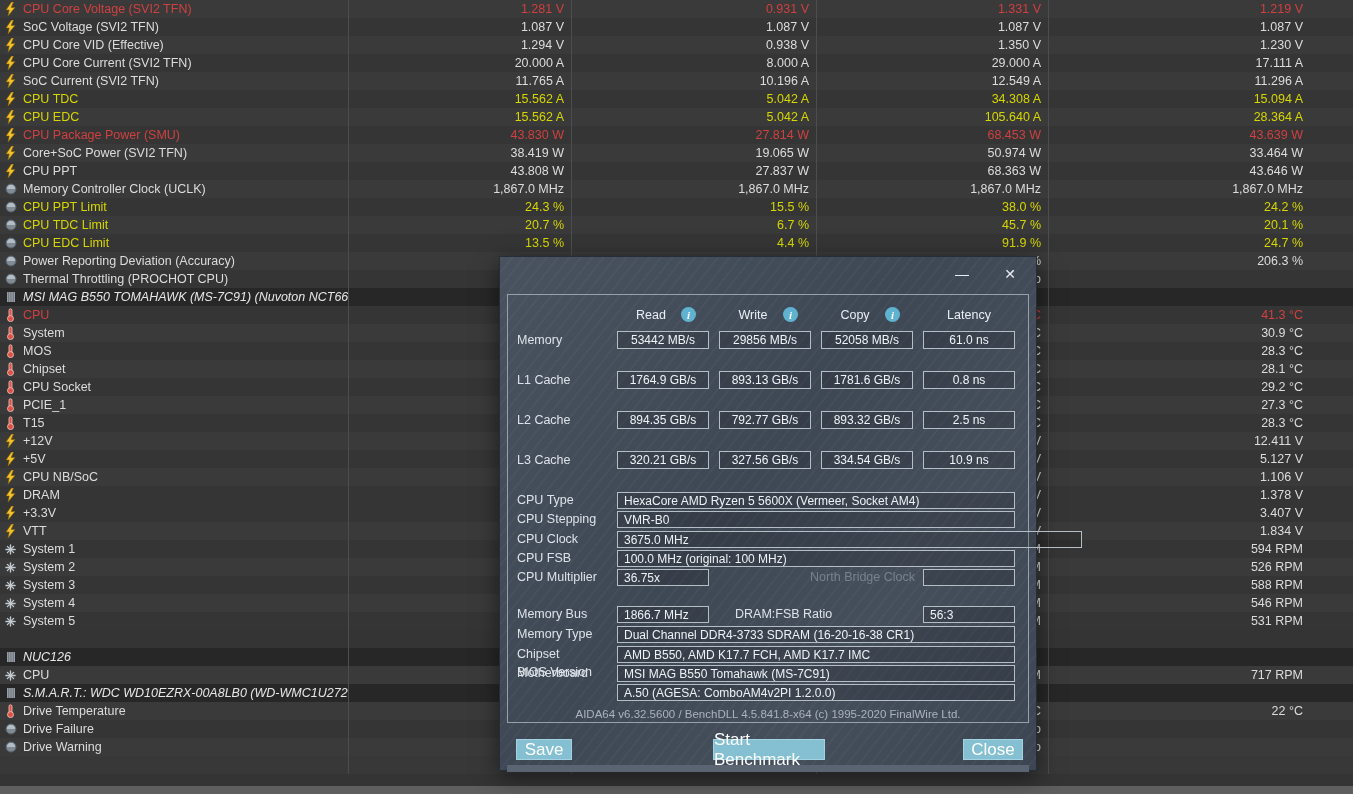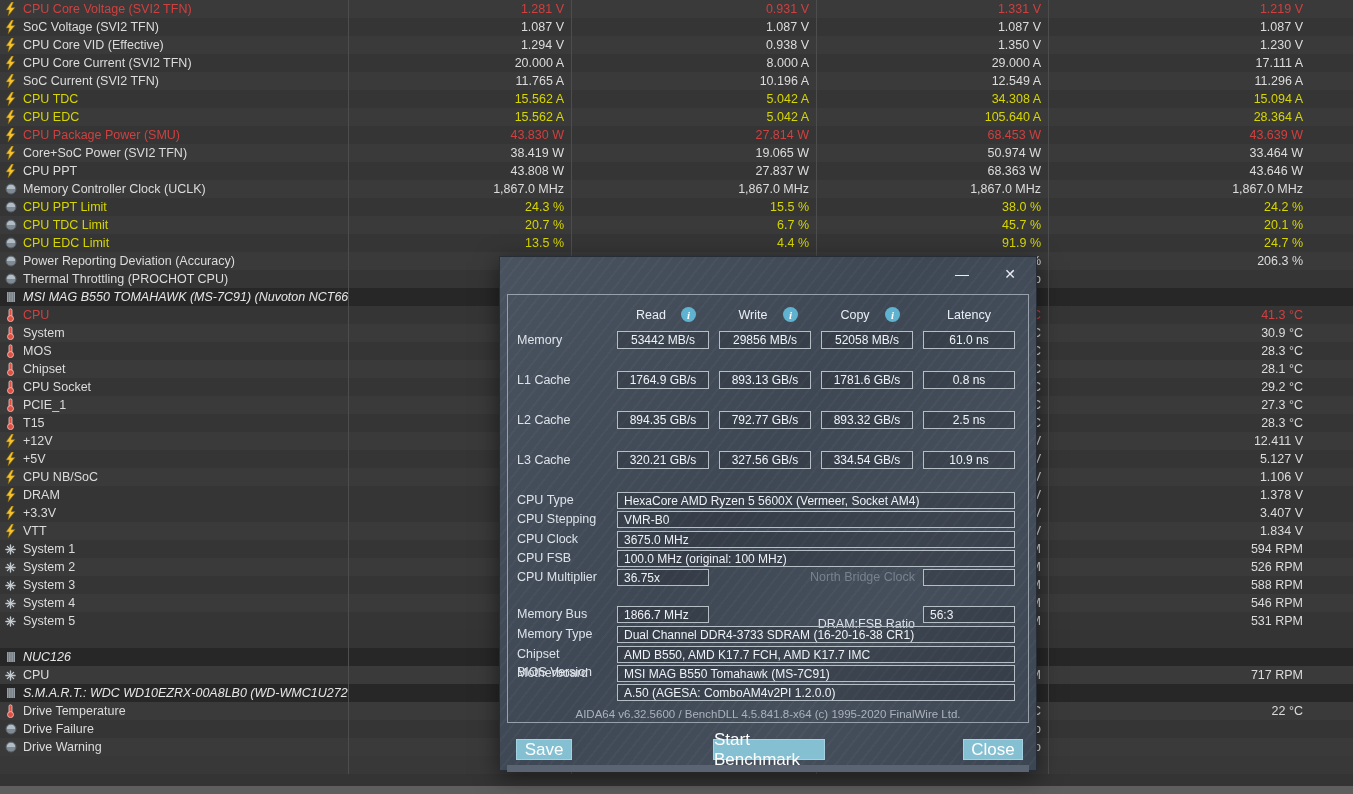--- a/index.html
+++ b/index.html
@@ -617,30 +617,30 @@
         <div class="vbox" style="left: 219px; top: 194px; width: 92px;">327.56 GB/s</div>
         <div class="vbox" style="left: 321px; top: 194px; width: 92px;">334.54 GB/s</div>
         <div class="vbox" style="left: 423px; top: 194px; width: 92px;">10.9 ns</div>
       </div>
     <div id="info-area">
         <span class="dlabel" style="left: 17px; top: 236px;">CPU Type</span>
         <div class="fbox" style="left: 117px; top: 235px; width: 398px;">HexaCore AMD Ryzen 5 5600X  (Vermeer, Socket AM4)</div>
         <span class="dlabel" style="left: 17px; top: 255px;">CPU Stepping</span>
         <div class="fbox" style="left: 117px; top: 254px; width: 398px;">VMR-B0</div>
         <span class="dlabel" style="left: 17px; top: 275px;">CPU Clock</span>
-        <div class="fbox" style="left: 117px; top: 274px; width: 398px;">3675.0 MHz</div>
+        <div class="fbox" style="left: 117px; top: 274px; width: 465px;">3675.0 MHz</div>
         <span class="dlabel" style="left: 17px; top: 294px;">CPU FSB</span>
         <div class="fbox" style="left: 117px; top: 293px; width: 398px;">100.0 MHz  (original: 100 MHz)</div>
         <span class="dlabel" style="left: 17px; top: 313px;">CPU Multiplier</span>
         <div class="fbox" style="left: 117px; top: 312px; width: 92px;">36.75x</div>
         <span class="dlabel graylbl" style="left: 235px; width: 180px; text-align: right; display: inline-block; top: 313px;">North Bridge Clock</span>
         <div class="fbox" style="left: 423px; top: 312px; width: 92px;"></div>
         <span class="dlabel" style="left: 17px; top: 350px;">Memory Bus</span>
         <div class="fbox" style="left: 117px; top: 349px; width: 92px;">1866.7 MHz</div>
-        <span class="dlabel" style="left: 235px; width: 180px; text-align: right; display: inline-block; top: 360px;">DRAM:FSB Ratio</span>
+        <span class="dlabel" style="left: 235px; width: 180px; display: inline-block; top: 350px;">DRAM:FSB Ratio</span>
         <div class="fbox" style="left: 423px; top: 349px; width: 92px;">56:3</div>
         <span class="dlabel" style="left: 17px; top: 370px;">Memory Type</span>
         <div class="fbox" style="left: 117px; top: 369px; width: 398px;">Dual Channel DDR4-3733 SDRAM  (16-20-16-38 CR1)</div>
         <span class="dlabel" style="left: 17px; top: 390px;">Chipset</span>
         <div class="fbox" style="left: 117px; top: 389px; width: 398px;">AMD B550, AMD K17.7 FCH, AMD K17.7 IMC</div>
         <span class="dlabel" style="left: 17px; top: 409px;">Motherboard</span>
         <div class="fbox" style="left: 117px; top: 408px; width: 398px;">MSI MAG B550 Tomahawk (MS-7C91)</div>
         <span class="dlabel" style="left: 17px; top: 408px;">BIOS Version</span>
         <div class="fbox" style="left: 117px; top: 427px; width: 398px;">A.50  (AGESA: ComboAM4v2PI 1.2.0.0)</div>
       </div>

